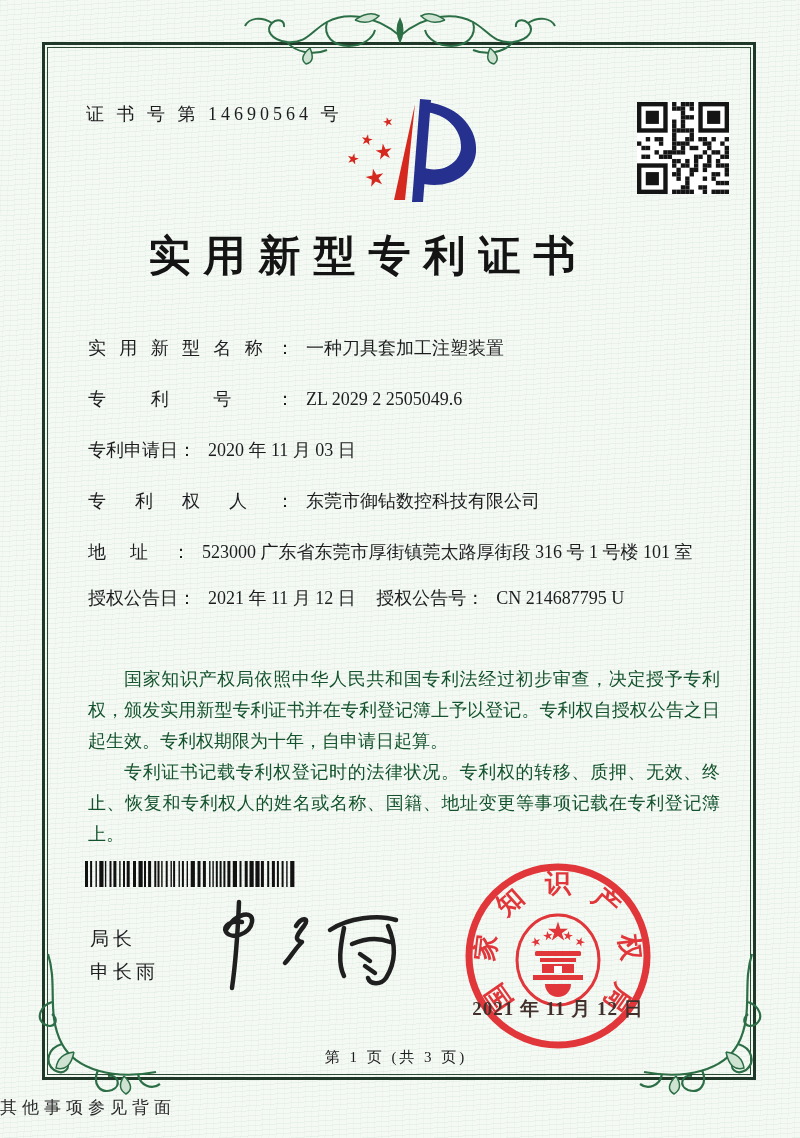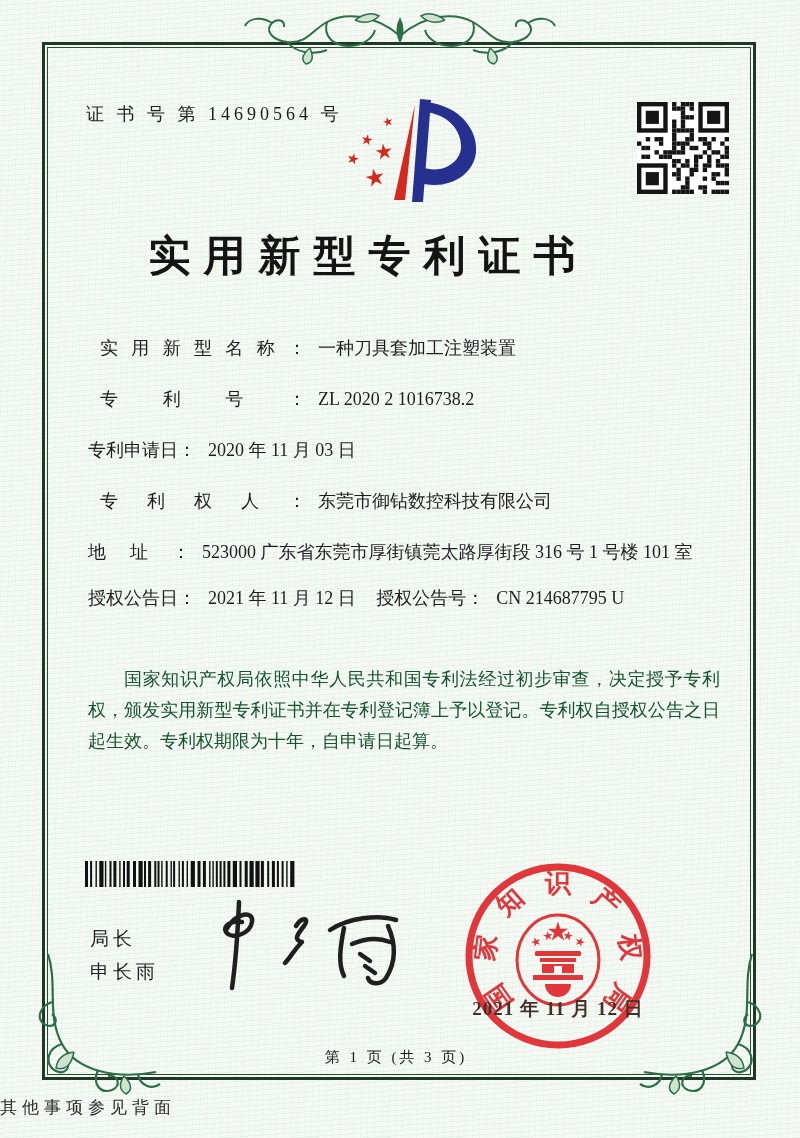--- a/index.html
+++ b/index.html
@@ -22,21 +22,21 @@
   .cert-no{left:86px;top:102px;font-size:18px;letter-spacing:4px;z-index:3;}
   .logo{left:330px;top:94px;z-index:3;}
   .qr{left:637px;top:102px;z-index:3;}
   .doc-title{
     left:0;top:228px;width:724px;text-align:center;z-index:3;
     font-size:42px;font-weight:bold;letter-spacing:13px;color:#141414;text-indent:13px;
   }
   .fields{left:88px;top:334px;width:636px;z-index:3;font-size:18px;}
   .row{margin-bottom:23px;line-height:28px;}
   .lbl{display:inline-block;vertical-align:top;}
-  .lbl.wide{width:206px;text-align:justify;text-align-last:justify;margin-left:12px;}
+  .lbl.wide{width:206px;text-align:justify;text-align-last:justify;}
   .lbl.addr{width:102px;text-align:justify;text-align-last:justify;}
   .val{margin-left:12px;}
   .val-block{display:inline-block;vertical-align:top;width:500px;margin-left:12px;}
   .pair2{margin-left:16px;}
   .paras{left:88px;top:664px;width:632px;z-index:3;font-size:18px;line-height:31px;text-align:justify;color:#14532d;}
   .paras p{margin:0;text-indent:2em;}
   .barcode{left:85px;top:861px;z-index:3;}
   .signer-title{left:90px;top:926px;font-size:19px;letter-spacing:4px;z-index:3;}
   .signer-name{left:90px;top:959px;font-size:19px;letter-spacing:4px;z-index:3;}
   .signature{left:192px;top:896px;z-index:3;}
@@ -241,40 +241,41 @@
     </g>
 </svg>
 
 <div class="abs doc-title">实用新型专利证书</div>
 
 <div class="abs fields">
   <div class="row">
     <span class="lbl wide">实用新型名称：</span><span class="val">一种刀具套加工注塑装置</span>
   </div>
   <div class="row">
-    <span class="lbl wide">专利号：</span><span class="val">ZL 2020 2 1016738.2</span>
+    <span class="lbl wide">专利号：</span><span class="val">ZL 2029 2 2505049.6</span>
   </div>
   <div class="row">
     <span class="lbl">专利申请日：</span><span class="val">2020 年 11 月 03 日</span>
   </div>
   <div class="row">
     <span class="lbl wide">专利权人：</span><span class="val">东莞市御钻数控科技有限公司</span>
   </div>
   <div class="row" style="margin-bottom:18px">
     <span class="lbl addr">地址：</span><span class="val-block">523000 广东省东莞市厚街镇莞太路厚街段 316 号 1 号楼 101 室</span>
   </div>
   <div class="row">
     <span class="lbl">授权公告日：</span><span class="val">2021 年 11 月 12 日</span>
     <span class="pair2"></span>
     <span class="lbl">授权公告号：</span><span class="val">CN 214687795 U</span>
   </div>
 </div>
 
 <div class="abs paras">
   <p>国家知识产权局依照中华人民共和国专利法经过初步审查，决定授予专利权，颁发实用新型专利证书并在专利登记簿上予以登记。专利权自授权公告之日起生效。专利权期限为十年，自申请日起算。</p>
+  <p>专利证书记载专利权登记时的法律状况。专利权的转移、质押、无效、终止、恢复和专利权人的姓名或名称、国籍、地址变更等事项记载在专利登记簿上。</p>
 </div>
 
 <svg class="abs barcode" width="212" height="28" viewBox="0 0 212 28">
   <g id="bars" fill="#111">
       <rect x="0.0" y="0" width="3" height="26"></rect>
       <rect x="5.1" y="0" width="2" height="26"></rect>
       <rect x="10.5" y="0" width="1.4" height="26"></rect>
       <rect x="14.3" y="0" width="4.2" height="26"></rect>
       <rect x="19.9" y="0" width="1.4" height="26"></rect>
       <rect x="24.5" y="0" width="2" height="26"></rect>

